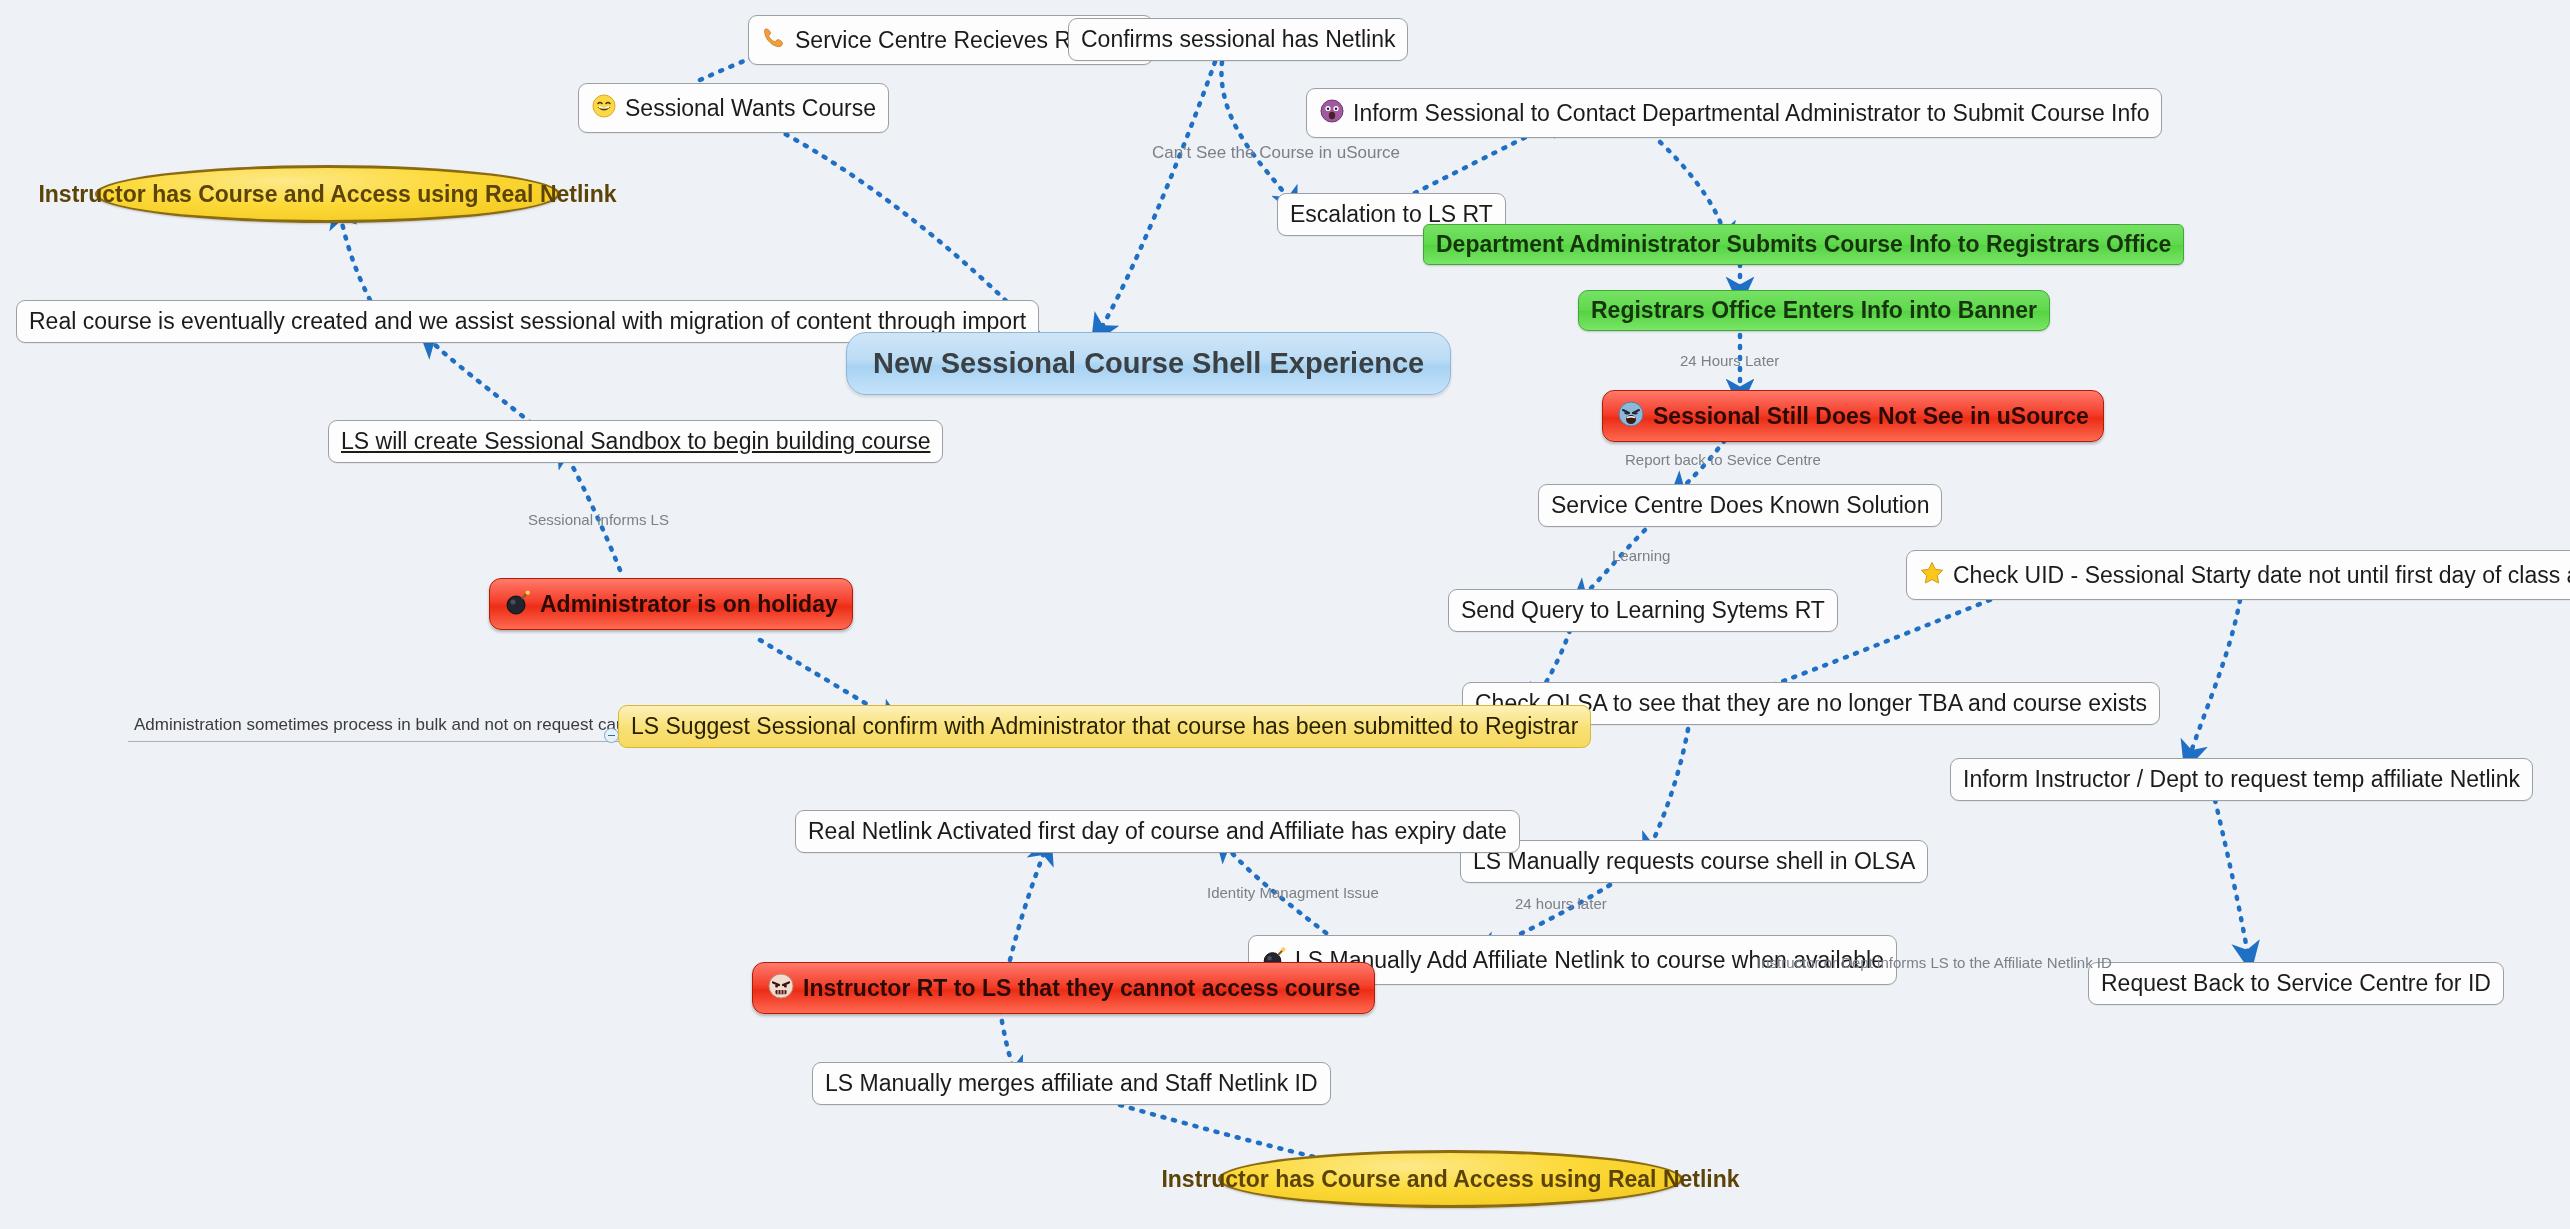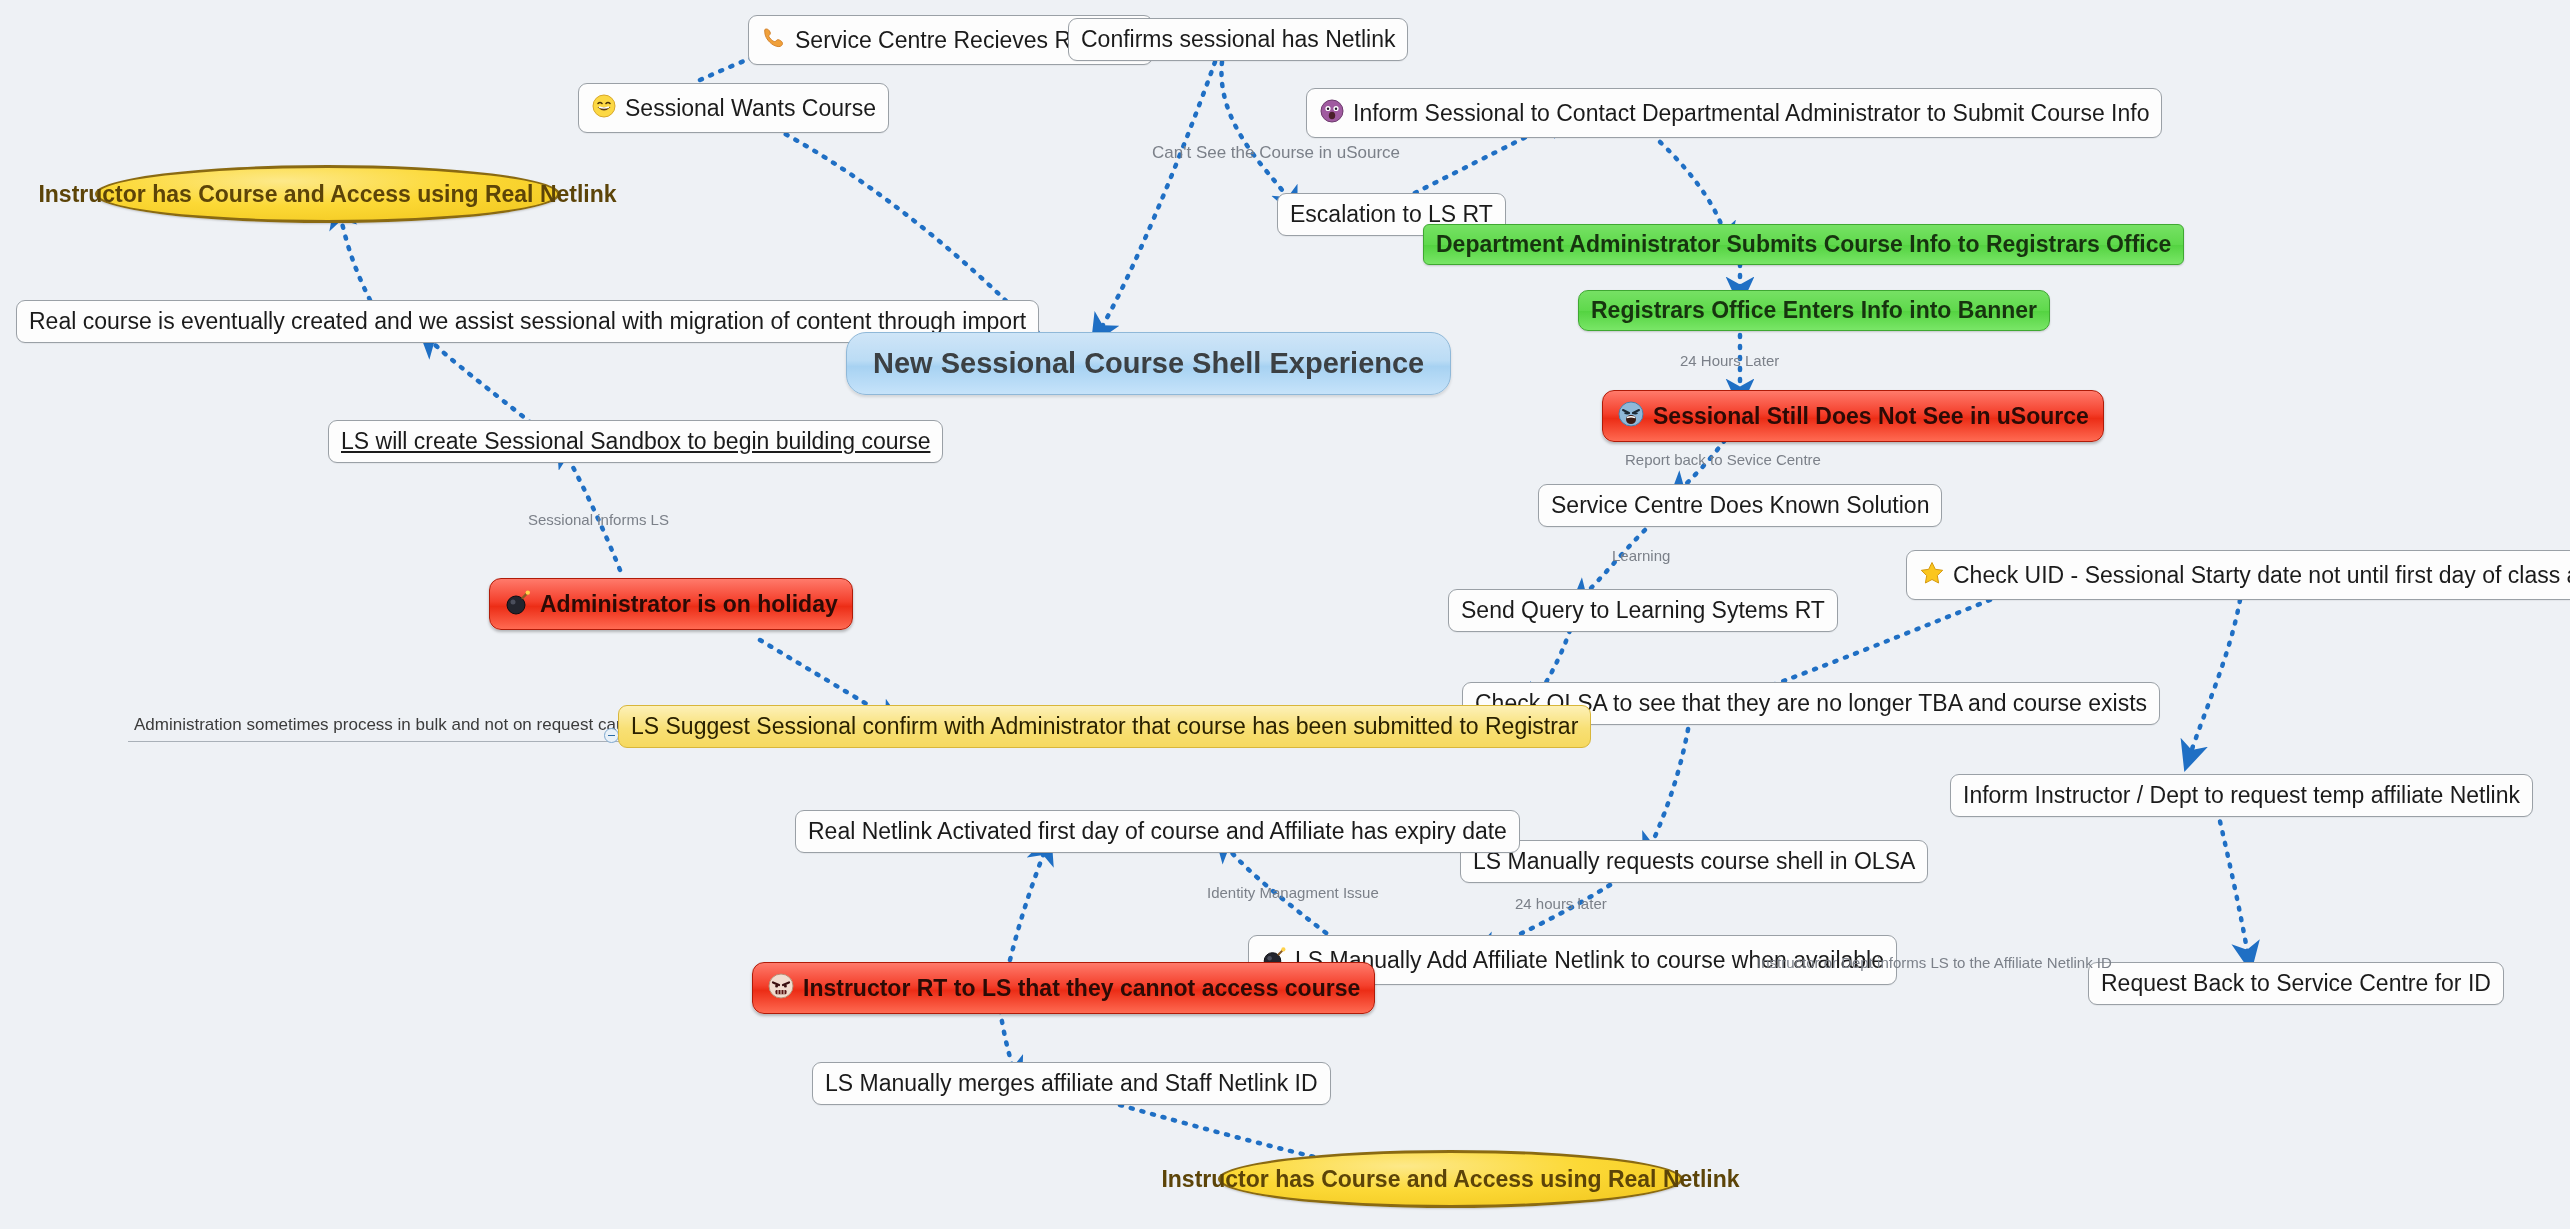--- a/index.html
+++ b/index.html
@@ -299,21 +299,21 @@
         <path d="M13 2.5 l3.3 6.8 7.4 1 -5.4 5.3 1.3 7.4 -6.6 -3.5 -6.6 3.5 1.3 -7.4 -5.4 -5.3 7.4 -1 z" fill="#fbc61e" stroke="#d59a10" stroke-width="1" stroke-linejoin="round"></path>
       </svg>
     </span>
     <span>Check UID - Sessional Starty date not until first day of class and cannot access</span>
   </div>
 
   <div class="node n-plain" style="left:1462px; top:682px;">
     <span>Check OLSA to see that they are no longer TBA and course exists</span>
   </div>
 
-  <div class="node n-plain" style="left:1950px; top:758px;margin-top:16px;">
+  <div class="node n-plain" style="left:1950px; top:758px;">
     <span>Inform Instructor / Dept to request temp affiliate Netlink</span>
   </div>
 
   <div class="node n-plain" style="left:2088px; top:962px;">
     <span>Request Back to Service Centre for ID</span>
   </div>
 
   <div class="node n-plain" style="left:1460px; top:840px;">
     <span>LS Manually requests course shell in OLSA</span>
   </div>

